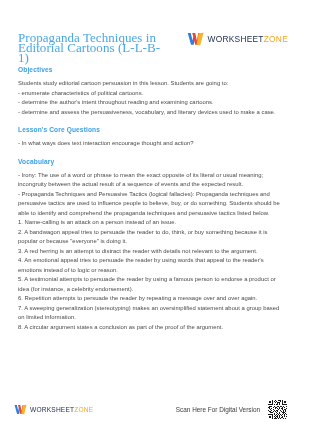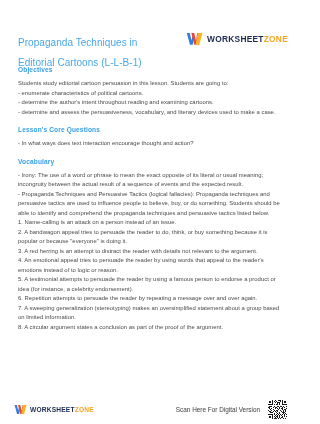--- a/index.html
+++ b/index.html
@@ -25,42 +25,43 @@
     left: 0; top: 0;
     width: 300px;
     height: 62px;
     display: flex;
     align-items: flex-start;
     padding: 33px 12px 0 18px;
   }
 
   .doc-title {
     color: #4aa8e8;
-    font-size: 10px;
-    line-height: 20px;
+    font-size: 13px;
+    line-height: 10px;
     font-weight: 400;
     letter-spacing: 0.05px;
     max-width: 150px;
     flex: 0 0 auto;
+    font-family: Liberation Serif, serif;
   }
 
   .header-logo {
     margin-left: auto;
     margin-top: -1px;
     display: flex;
     align-items: center;
     gap: 4px;
   }
 
   
   .wmark { display: block; }
 
   .logo-text {
     font-size: 8.4px;
-    font-weight: bold;
+    font-weight: normal;
     letter-spacing: 0.25px;
     white-space: nowrap;
     text-align: center;
   }
   .logo-text .ws { color: #1b2a4e; }
   .logo-text .zn { color: #f5a623; }
 
   
   .content {
     position: absolute;

